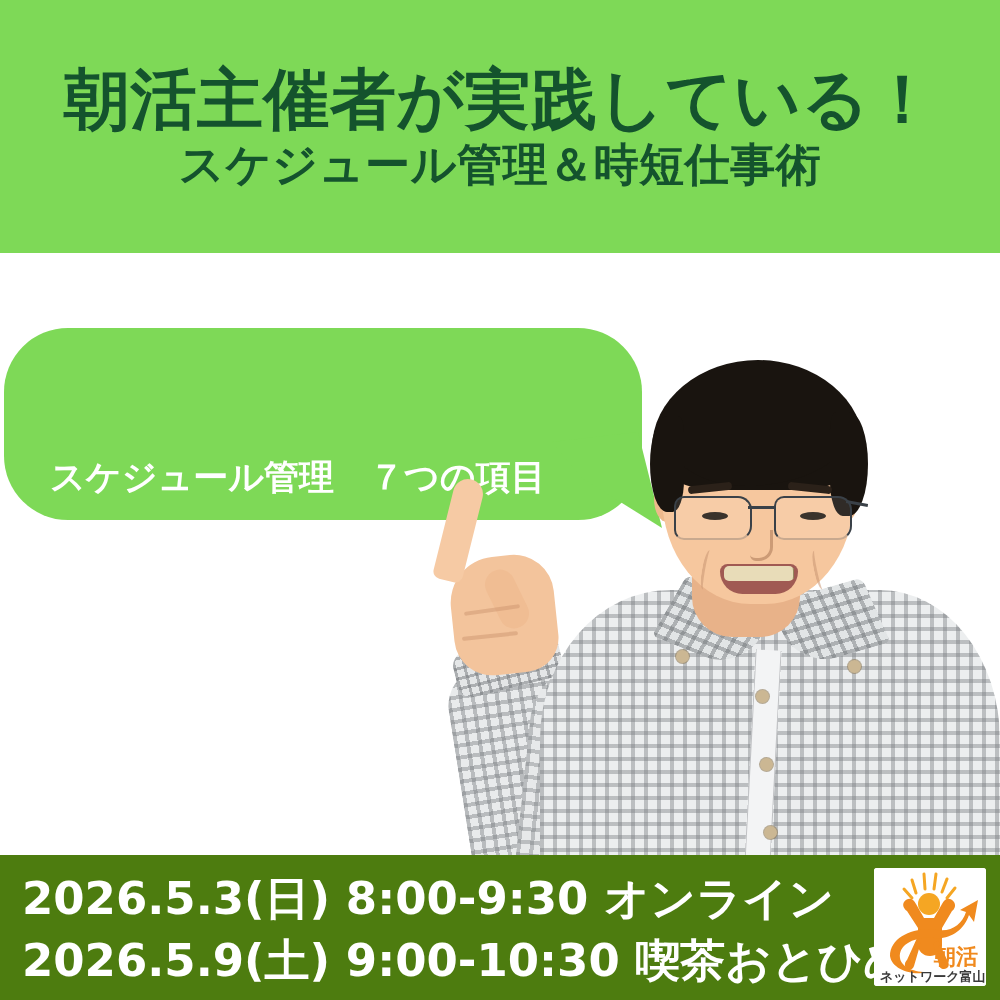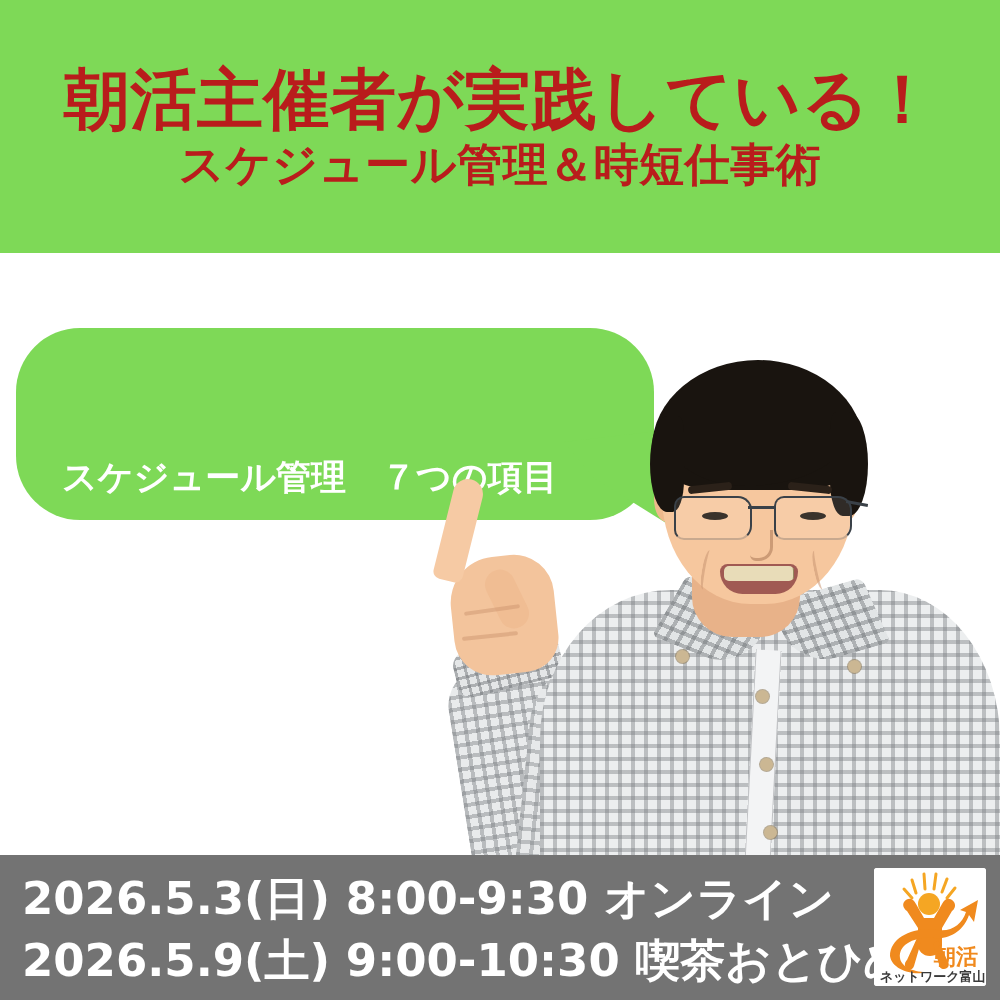--- a/index.html
+++ b/index.html
@@ -24,36 +24,36 @@
     left: 0; top: 0;
     width: 1000px;
     height: 253px;
     background: #7ED957;
     display: flex;
     flex-direction: column;
     align-items: center;
     justify-content: center;
   }
   .title-line {
-    color: #b91c1c;
+    color: #14532d;
     font-weight: 900;
     font-size: 68px;
     line-height: 1.08;
     letter-spacing: 0.5px;
     white-space: nowrap;
     text-align: center;
     font-family: "DejaVu Sans", "Liberation Sans", sans-serif;
   }
   .title-line-1 { font-size: 66px; margin-bottom: 6px; }
   .title-line-2 { font-size: 45px; }
 
   
   .bubble-wrap {
     position: absolute;
-    left: 16px;
+    left: 4px;
     top: 328px;
     width: 638px;
     height: 192px;
   }
   .bubble {
     position: absolute;
     left: 0; top: 0;
     width: 638px;
     height: 192px;
     background: #7ED957;
@@ -363,21 +363,21 @@
     font-family: "DejaVu Sans", "Liberation Sans", sans-serif;
   }
 
   
   .footer-band {
     position: absolute;
     left: 0;
     top: 855px;
     width: 1000px;
     height: 145px;
-    background: #737373;
+    background: #4d7c0f;
   }
   .footer-line {
     position: absolute;
     left: 22px;
     color: #ffffff;
     font-weight: 900;
     font-size: 45px;
     letter-spacing: 0px;
     white-space: pre;
     font-family: "DejaVu Sans", "Liberation Sans", sans-serif;

